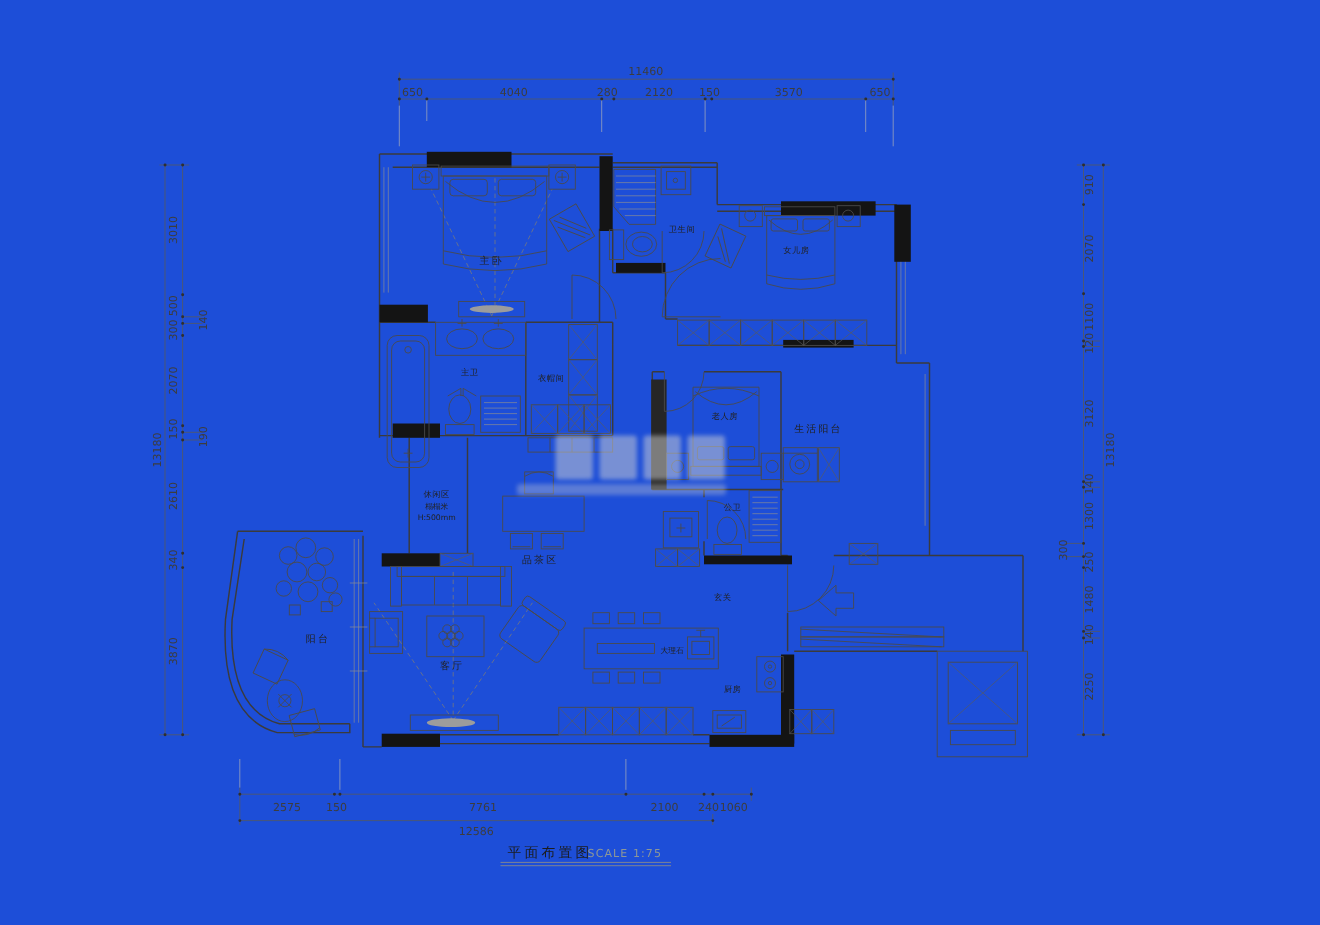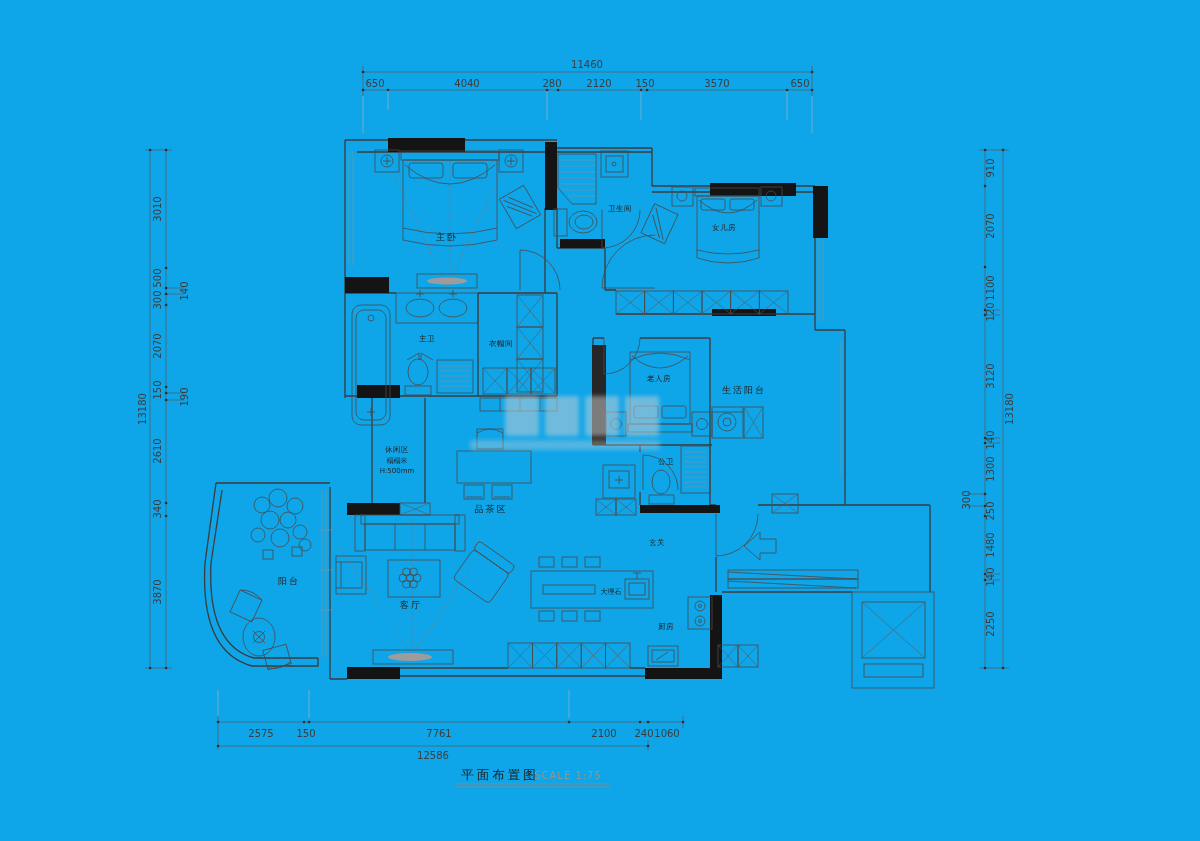--- a/index.html
+++ b/index.html
@@ -1,16 +1,16 @@
 <!DOCTYPE html>
 <html><head>
 <meta charset="utf-8">
 <style>
   html,body{margin:0;padding:0;background:#ffffff;}
-  .canvas{position:relative;width:1200px;height:841px;background:#0ea5e9;overflow:hidden;
+  .canvas{position:relative;width:1200px;height:841px;background:#1d4ed8;overflow:hidden;
           font-family:"DejaVu Sans","Liberation Sans",sans-serif;}
   .wm{position:absolute;opacity:.5;filter:blur(2px);display:flex;gap:6px;}
   .wm i{display:block;background:#d2d2d2;border-radius:3px;}
   svg text{font-family:"DejaVu Sans","Liberation Sans",sans-serif;}
   .s1{stroke:#3b3b3b;stroke-width:1.3;fill:none}
   .s2{stroke:#4a4a4a;stroke-width:.8;fill:none}
   .s3{stroke:#909090;stroke-width:.6;fill:none}
   .blk{fill:#141414;stroke:none}
   .dk{fill:#262626;stroke:none}
   .dsh{stroke:#7a7a7a;stroke-width:.7;fill:none;stroke-dasharray:4 3}

